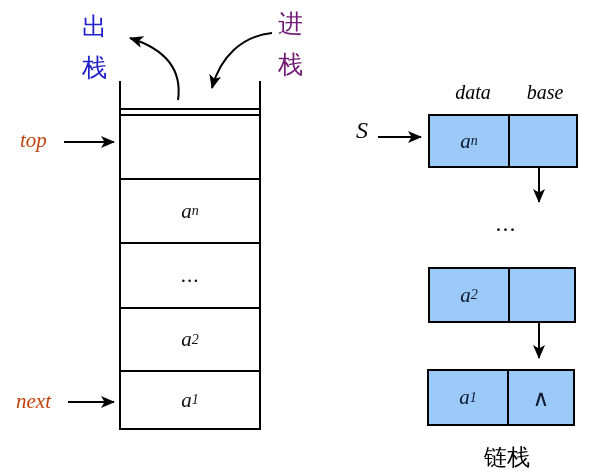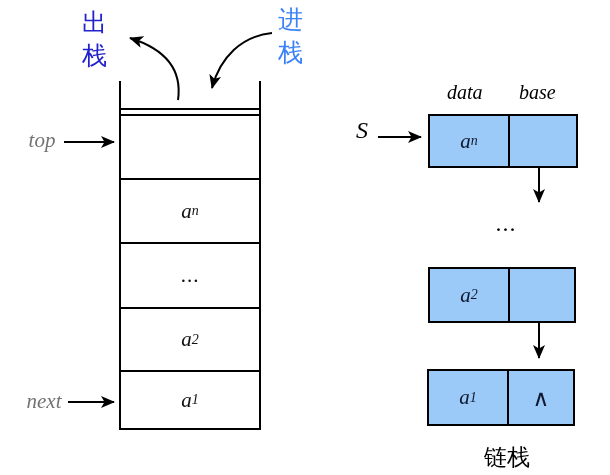--- a/index.html
+++ b/index.html
@@ -14,47 +14,47 @@
   .stack-cell{left:119px;width:142px;box-sizing:border-box;border-top:2px solid #000;
     display:flex;align-items:center;justify-content:center;
     font-style:italic;font-size:21px;color:#111;}
   .stack-cell sub{font-size:14px;font-style:italic;}
   .cell-0{top:114px;height:64px;}
   .cell-1{top:178px;height:64px;}
   .cell-2{top:242px;height:65px;font-style:normal;letter-spacing:1px;}
   .cell-3{top:307px;height:63px;}
   .cell-4{top:370px;height:58px;}
 
-  .ptr-label{font-style:italic;font-size:21px;color:#737373;text-align:center;}
+  .ptr-label{font-style:italic;font-size:21px;color:#c2410c;}
   .top-label{left:20px;top:128px;width:44px;}
   .base-label{left:16px;top:389px;width:56px;}
 
   .caption{font-size:23px;color:#000;text-align:center;
     font-family:"DejaVu Sans","Liberation Sans",sans-serif;}
   .seq-caption{left:120px;top:443px;width:142px;}
   .link-caption{left:427px;top:442px;width:160px;}
 
-  .vlabel{width:27px;font-size:25px;line-height:33px;word-break:break-all;
+  .vlabel{width:27px;font-size:25px;line-height:41px;word-break:break-all;
     text-align:center;font-family:"DejaVu Sans","Liberation Sans",sans-serif;}
   .pop-label{left:81px;top:6px;color:#2222cc;}
-  .push-label{left:277px;top:3px;color:#3b82f6;}
+  .push-label{left:277px;top:3px;color:#701a75;}
 
   
   .node{box-sizing:border-box;border:2px solid #000;background:#9bcaf8;display:flex;}
   .node-1{left:428px;top:114px;width:150px;height:54px;}
   .node-2{left:428px;top:267px;width:148px;height:56px;}
   .node-3{left:427px;top:369px;width:148px;height:57px;}
   .node .data-cell{width:80px;box-sizing:border-box;border-right:2px solid #000;
     display:flex;align-items:center;justify-content:center;
     font-style:italic;font-size:21px;color:#101830;}
   .node .data-cell sub{font-size:14px;}
   .node .next-cell{flex:1;display:flex;align-items:center;justify-content:center;
     font-size:23px;color:#101830;font-family:"DejaVu Sans",sans-serif;font-style:normal;}
 
-  .field-label{font-style:italic;font-size:20px;color:#000;text-align:left;}
+  .field-label{font-style:italic;font-size:20px;color:#000;text-align:center;}
   .data-label{left:447px;top:81px;width:52px;}
   .next-label{left:519px;top:81px;width:52px;}
   .s-label{left:350px;top:117px;width:24px;font-style:italic;font-size:24px;color:#000;text-align:center;}
   .ellipsis-right{left:491px;top:210px;width:30px;text-align:center;font-size:24px;
     color:#000;letter-spacing:1px;font-family:"Liberation Serif",serif;}
 
   svg.overlay{position:absolute;left:0;top:0;width:610px;height:475px;pointer-events:none;}
   svg.overlay path.arrow{fill:none;stroke:#000;stroke-width:2;}
 </style>
 </head>

